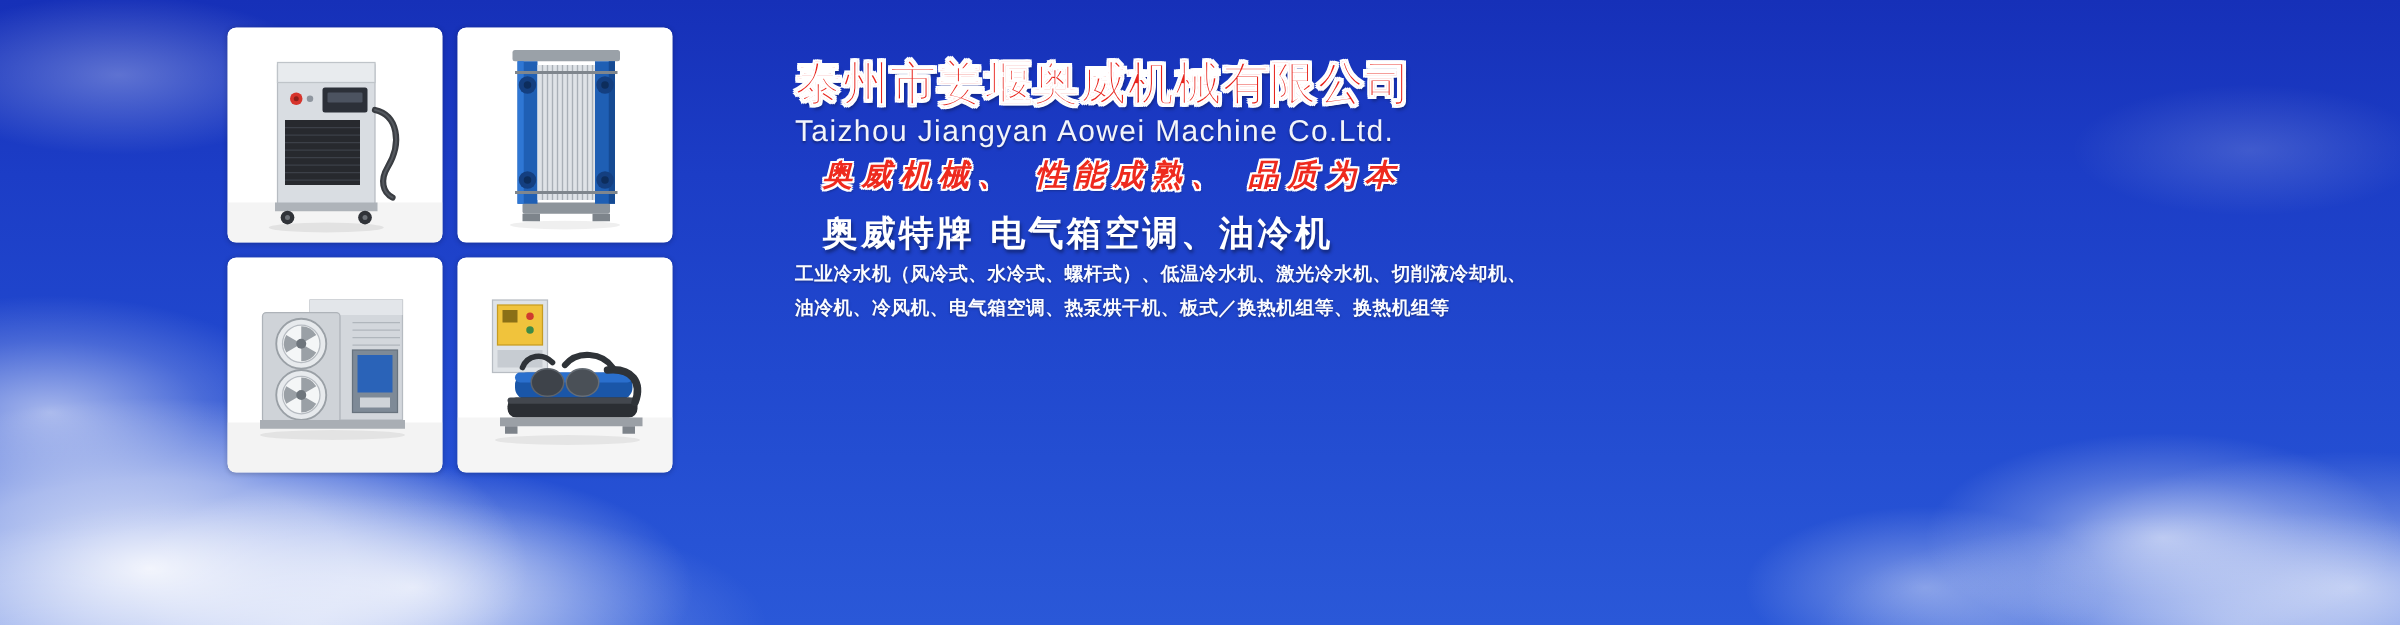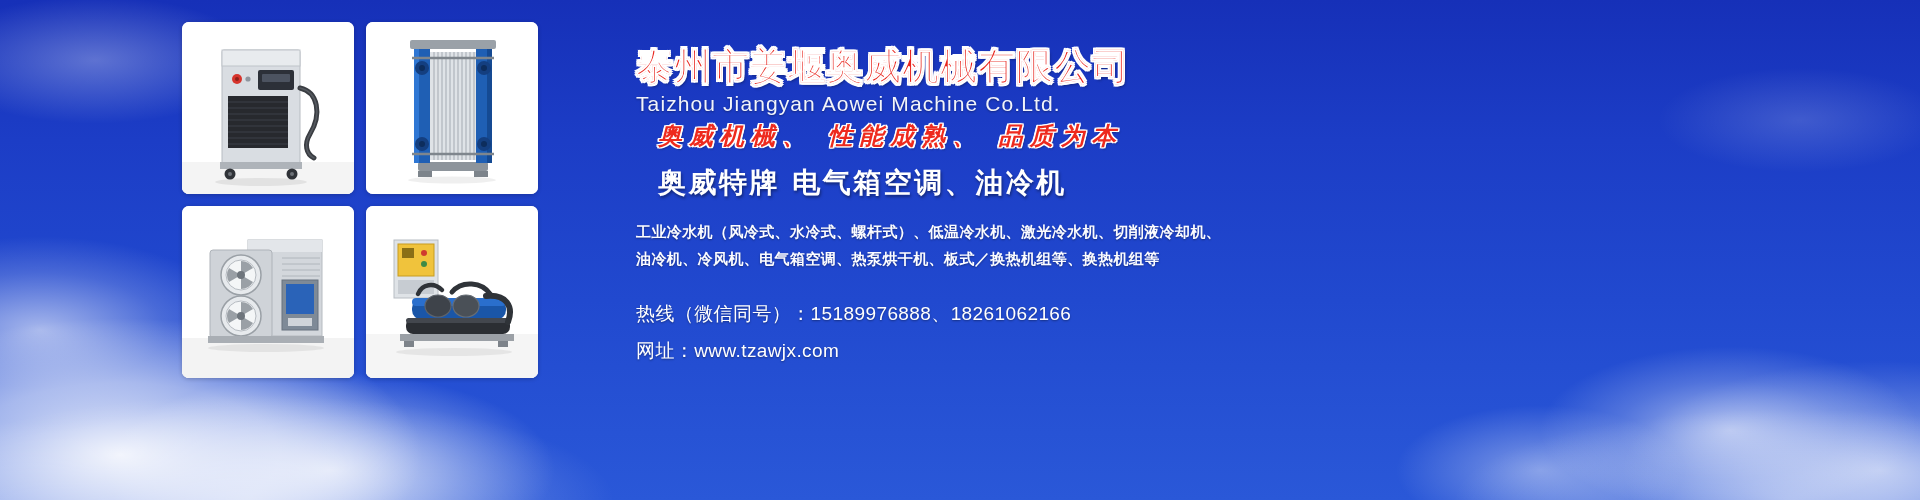--- a/index.html
+++ b/index.html
@@ -74,21 +74,21 @@
       -1.6px  1.6px 0 #fff,  1.6px  1.6px 0 #fff,
       -1.6px 0 0 #fff, 1.6px 0 0 #fff,
       0 -1.6px 0 #fff, 0 1.6px 0 #fff,
       2px 3px 3px rgba(0,0,0,.35);
     white-space:nowrap;
   }
 
   .company-en{
     margin-top:5px;
     font-family:"Liberation Sans","DejaVu Sans",sans-serif;
-    font-size:21px;
+    font-size:24px;
     font-weight:500;
     letter-spacing:1.1px;
     color:#f2f4fb;
     text-shadow:0 1px 2px rgba(0,0,0,.35);
     white-space:nowrap;
   }
 
   .slogan{
     margin-top:4px;
     margin-left:22px;
@@ -113,21 +113,20 @@
     font-family:"DejaVu Sans","Liberation Sans",sans-serif;
     font-size:28px;
     font-weight:bold;
     letter-spacing:2.5px;
     color:#ffffff;
     text-shadow:1px 2px 3px rgba(0,0,0,.42);
     white-space:nowrap;
   }
 
   .desc{
-    margin-top:17px;
     font-family:"DejaVu Sans","Liberation Sans",sans-serif;
     font-size:15px;
     font-weight:bold;
     line-height:1.78;
     letter-spacing:.4px;
     color:#fbfcff;
     text-shadow:0 1px 2px rgba(0,0,0,.35);
     white-space:nowrap;
   }
 
@@ -326,24 +325,16 @@
 
     <div class="slogan">奥威机械、 性能成熟、 品质为本</div>
 
     <div class="product-line">奥威特牌 电气箱空调、油冷机</div>
 
     <div class="desc">
       <div>工业冷水机（风冷式、水冷式、螺杆式）、低温冷水机、激光冷水机、切削液冷却机、</div>
       <div>油冷机、冷风机、电气箱空调、热泵烘干机、板式／换热机组等、换热机组等</div>
     </div>
 
-    <div class="contact">
-      <div>
-        <span>热线（微信同号）：</span><span class="val">15189976888、18261062166</span>
-      </div>
-      <div>
-        <span>网址：</span><span class="val">www.tzawjx.com</span>
-      </div>
-    </div>
 
   </div>
 
 </div>
 
 </body></html>

